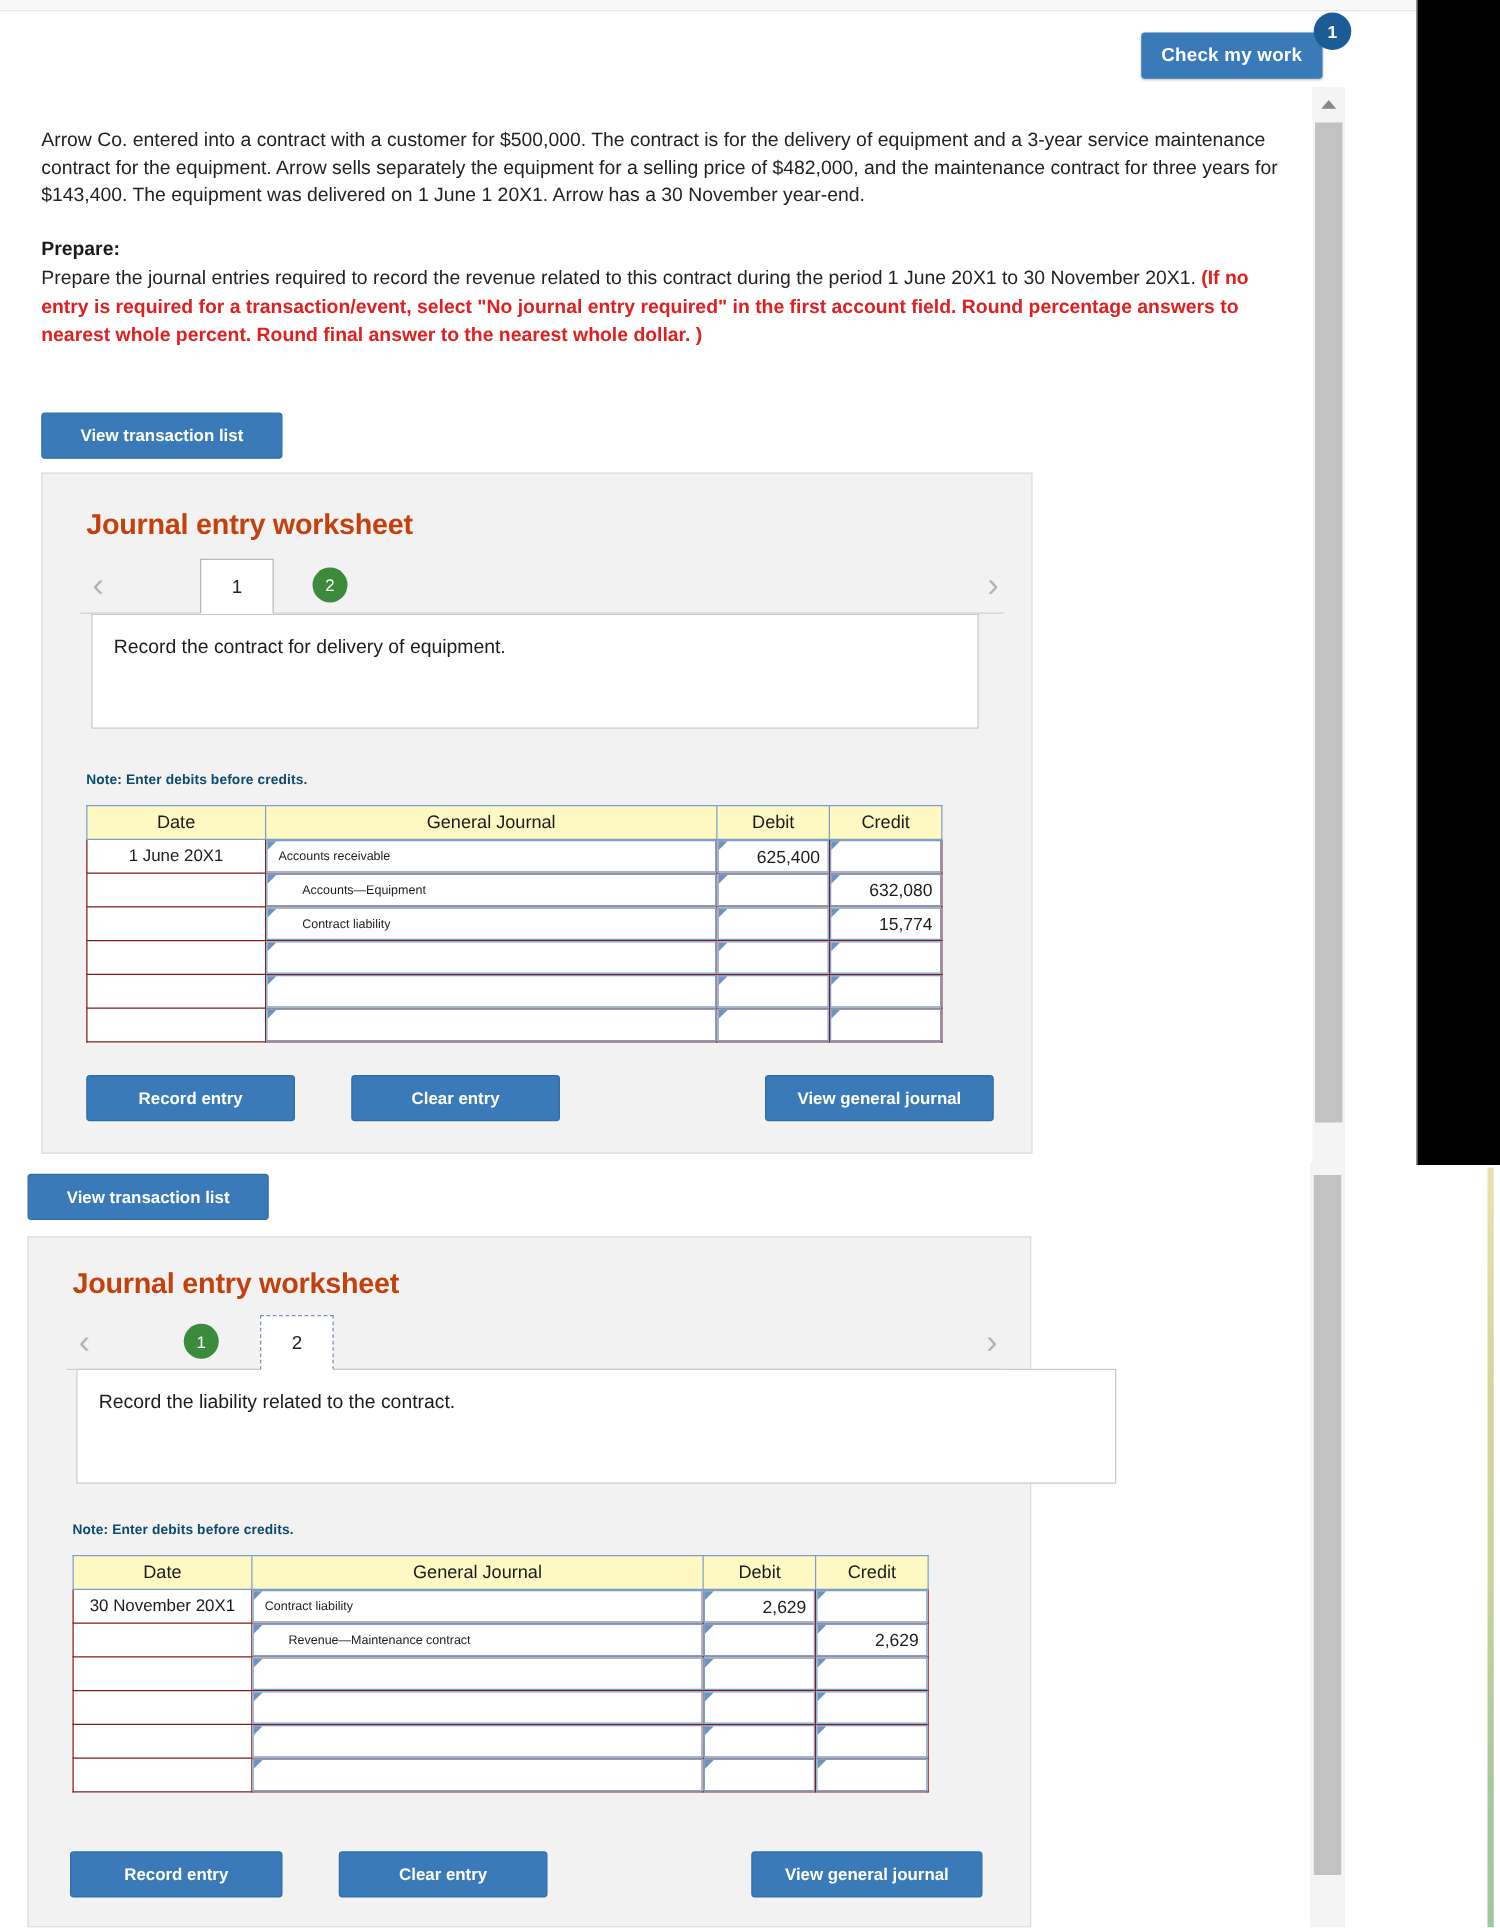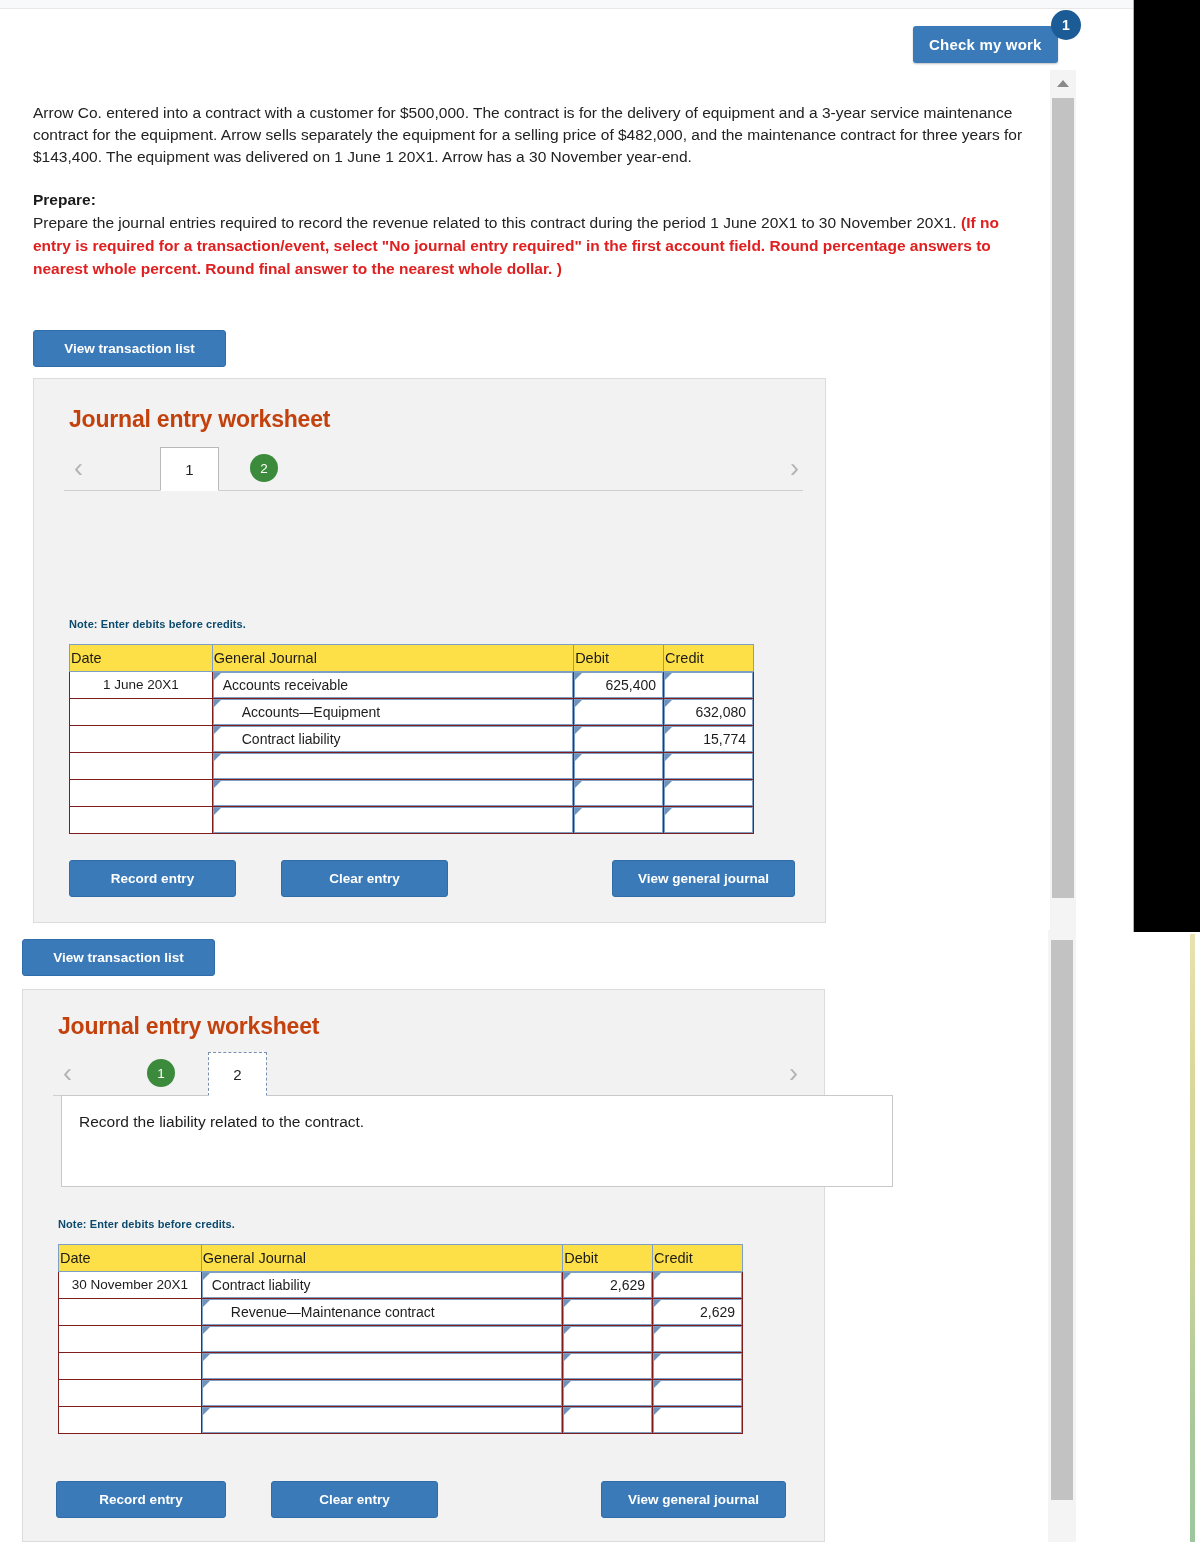--- a/index.html
+++ b/index.html
@@ -257,27 +257,27 @@
     position: absolute;
     border-collapse: collapse;
     background: #ffffff;
     font-size: 14px;
     color: #1c1c1c;
   }
   .panel-1 table.journal { left: 35px; top: 265px; width: 685px; }
   .panel-2 table.journal { left: 35px; top: 254px; width: 685px; }
 
   table.journal th {
-    background: #fde047;
+    background: #fef9c3;
     border: 1px solid #7d9fc6;
     color: #1b1b1b;
     font-weight: normal;
     font-size: 14.5px;
     height: 27px;
-    text-align: left;
+    text-align: center;
   }
   table.journal td {
     border: 1px solid #7f1d1d;
     height: 26px;
     padding: 0;
     vertical-align: middle;
     background: #ffffff;
   }
   td.date-cell {
     text-align: center;
@@ -295,21 +295,21 @@
     align-items: center;
   }
   .cell-inner::before {
     content: "";
     position: absolute;
     left: 0; top: 0;
     width: 0; height: 0;
     border-top: 7px solid #6f93bd;
     border-right: 7px solid transparent;
   }
-  .cell-acct { padding-left: 9px; font-size: 14px; }
+  .cell-acct { padding-left: 9px; font-size: 10px; }
   .cell-acct.indent { padding-left: 28px; }
   .cell-num {
     justify-content: flex-end;
     padding-right: 6px;
     font-size: 14px;
   }
 
   col.c-date { width: 143px; }
   col.c-gj   { width: 362px; }
   col.c-deb  { width: 90px; }
@@ -364,20 +364,21 @@
     <div class="ws-title">Journal entry worksheet</div>
 
     <div class="tabs">
       <div class="tabs-line"></div>
       <span class="chev chev-left">‹</span>
       <div class="tab-active" style="left:96px;">1</div>
       <div class="tab-pill" style="left:186px;">2</div>
       <span class="chev chev-right">›</span>
     </div>
 
+    <div class="desc-box">Record the contract for delivery of equipment.</div>
 
     <div class="note">Note: Enter debits before credits.</div>
 
     <table class="journal">
       <colgroup>
         <col class="c-date">
           <col class="c-gj">
           <col class="c-deb">
           <col class="c-cred">
       </colgroup>

